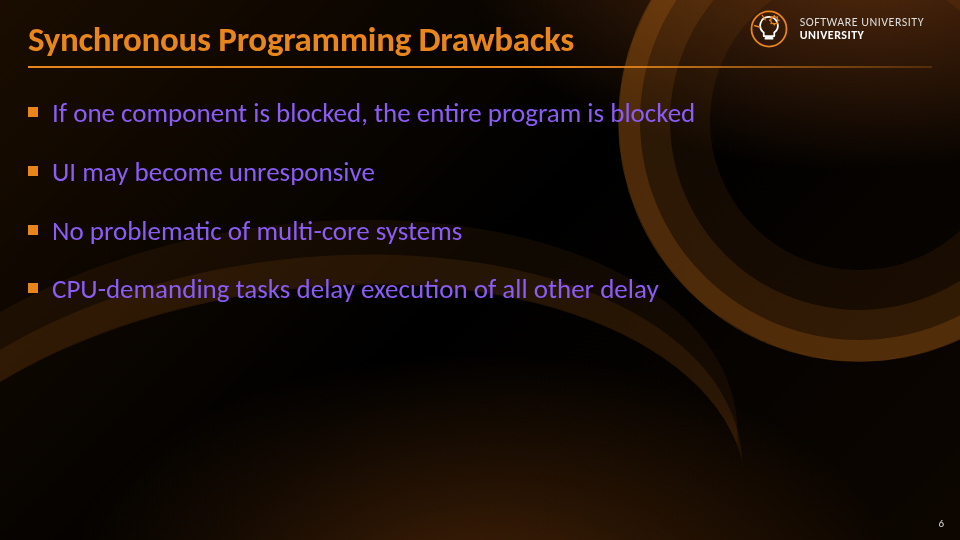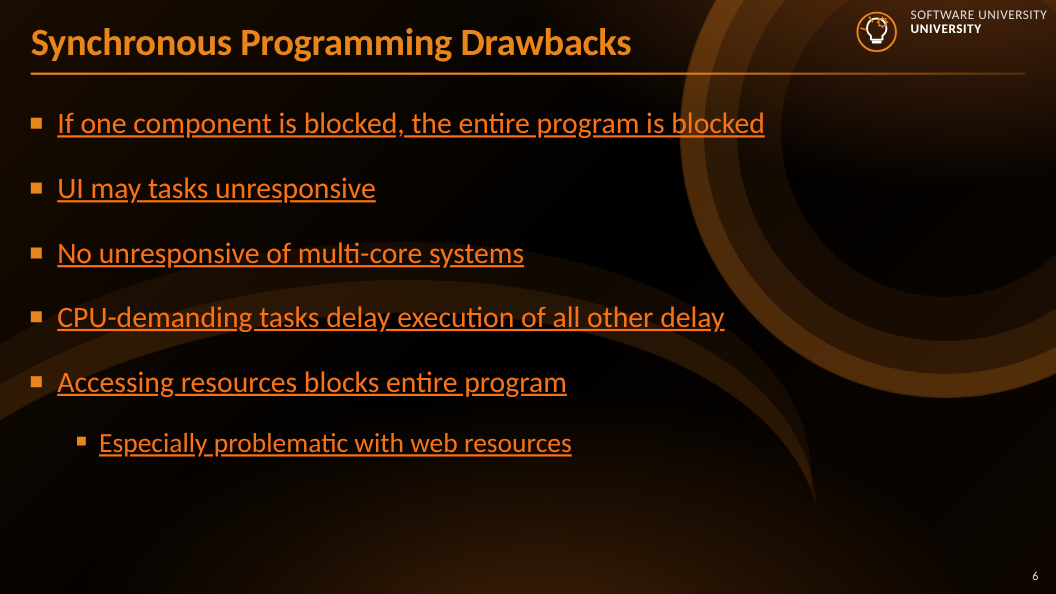--- a/index.html
+++ b/index.html
@@ -60,42 +60,42 @@
   }
   .title-underline {
     height: 2px;
     background: linear-gradient(90deg, #e8861c 0%, #e8861c 60%, rgba(232,134,28,0.2) 100%);
     margin-top: 6px;
     margin-bottom: 28px;
   }
 
   .logo {
     position: absolute;
-    top: 8px; right: 8px;
+    top: 8px; right: 36px;
     display: flex;
+    align-items: center;
     gap: 10px;
   }
   .logo-icon {
     width: 42px; height: 42px;
   }
   .logo-text {
     line-height: 1.05;
     font-size: 12px;
     font-weight: 600;
     letter-spacing: 0.5px;
     color: #fff;
   }
   .logo-text .line1 { font-weight: 400; color: #ddd; }
   .logo-text .line2 { font-weight: 700; }
 
   ul.bullets {
     list-style: none;
     font-size: 27px;
-    color: #f97316;
-    text-decoration: underline;
+    color: #8b5cf6;
   }
   ul.bullets > li {
     position: relative;
     padding-left: 24px;
     margin-bottom: 25px;
     line-height: 1.25;
   }
   ul.bullets > li::before {
     content: "";
     position: absolute;
@@ -167,32 +167,24 @@
   </div>
 
   <h1 class="title">Synchronous Programming Drawbacks</h1>
   <div class="title-underline"></div>
 
   <ul class="bullets">
     <li>
       <span>If one component is blocked, the entire program is blocked</span>
     </li>
     <li>
-      <span>UI may tasks unresponsive</span>
+      <span>UI may become unresponsive</span>
     </li>
     <li>
-      <span>No unresponsive of multi-core systems</span>
+      <span>No problematic of multi-core systems</span>
     </li>
     <li>
       <span>CPU-demanding tasks delay execution of all other delay</span>
-    </li>
-    <li>
-      <span>Accessing resources blocks entire program</span>
-      <ul class="sub">
-        <li>
-          <span>Especially problematic with web resources</span>
-        </li>
-      </ul>
     </li>
   </ul>
 
   <div class="pagenum">6</div>
 </div>
 
 </body></html>

